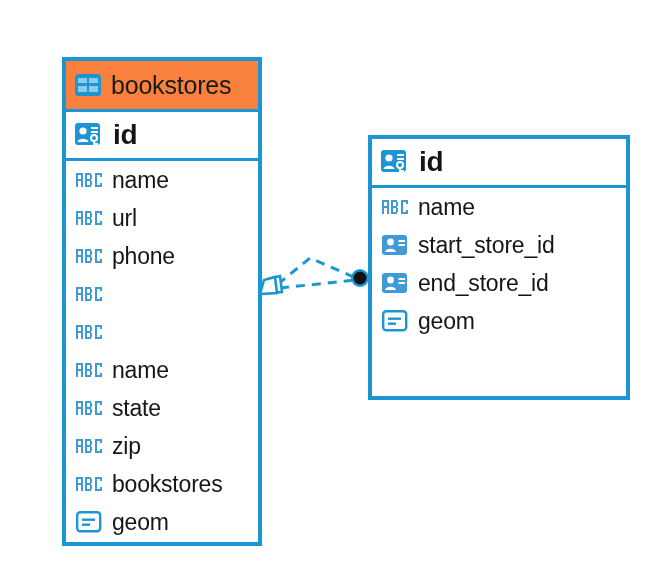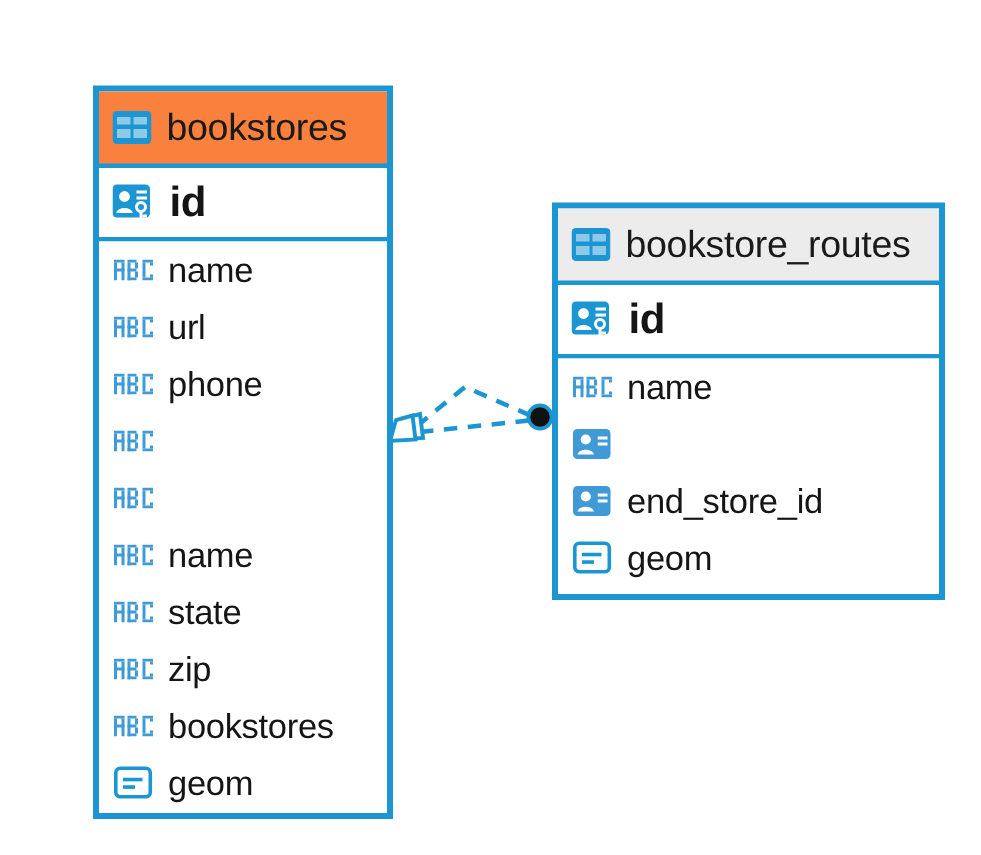--- a/index.html
+++ b/index.html
@@ -374,32 +374,20 @@
         <rect x="6" y="9.5" width="13" height="2.4" fill="#1b96d2"></rect>
         <rect x="6" y="14.5" width="8" height="2.4" fill="#1b96d2"></rect>
       </svg>
     </span>
     <span class="field-label">geom</span>
   </div>
 </div>
 
 <div class="er-table" id="table-bookstore-routes">
 
-  <div class="table-header accent-grey">
-    <span class="icon">
-      <svg width="26" height="26" viewBox="0 0 26 26">
-        <rect x="0" y="2" width="26" height="22" rx="3" fill="#1b96d2"></rect>
-        <rect x="3" y="6" width="9" height="5" fill="#8fc9e8"></rect>
-        <rect x="14" y="6" width="9" height="5" fill="#8fc9e8"></rect>
-        <rect x="3" y="14" width="9" height="6" fill="#8fc9e8"></rect>
-        <rect x="14" y="14" width="9" height="6" fill="#8fc9e8"></rect>
-      </svg>
-    </span>
-    <span class="table-title">bookstore_routes</span>
-  </div>
 
   <div class="pk-row">
     <span class="icon">
       <svg width="28" height="28" viewBox="0 0 28 28">
         <rect x="0" y="2" width="25" height="22" rx="3" fill="#1b96d2"></rect>
         <circle cx="8" cy="10" r="3.6" fill="#ffffff"></circle>
         <path d="M2.5 21 C3.5 16.6 12.5 16.6 13.5 21 Z" fill="#ffffff"></path>
         <rect x="16" y="6" width="7" height="2" fill="#ffffff"></rect>
         <rect x="16" y="10" width="7" height="2" fill="#ffffff"></rect>
         <circle cx="19" cy="17" r="3" fill="#1b96d2" stroke="#ffffff" stroke-width="2"></circle>
@@ -438,20 +426,21 @@
   <div class="field-row">
     <span class="icon">
       <svg width="26" height="26" viewBox="0 0 26 26">
         <rect x="0" y="3" width="25" height="20" rx="3" fill="#3f9ad6"></rect>
         <circle cx="8.5" cy="10" r="3.4" fill="#ffffff"></circle>
         <path d="M3 20 C4 15.8 13 15.8 14 20 Z" fill="#ffffff"></path>
         <rect x="16.5" y="8" width="6.5" height="2" fill="#ffffff"></rect>
         <rect x="16.5" y="12" width="6.5" height="2" fill="#ffffff"></rect>
       </svg>
     </span>
+    <span class="field-label">start_store_id</span>
   </div>
 
   <div class="field-row">
     <span class="icon">
       <svg width="26" height="26" viewBox="0 0 26 26">
         <rect x="0" y="3" width="25" height="20" rx="3" fill="#3f9ad6"></rect>
         <circle cx="8.5" cy="10" r="3.4" fill="#ffffff"></circle>
         <path d="M3 20 C4 15.8 13 15.8 14 20 Z" fill="#ffffff"></path>
         <rect x="16.5" y="8" width="6.5" height="2" fill="#ffffff"></rect>
         <rect x="16.5" y="12" width="6.5" height="2" fill="#ffffff"></rect>

